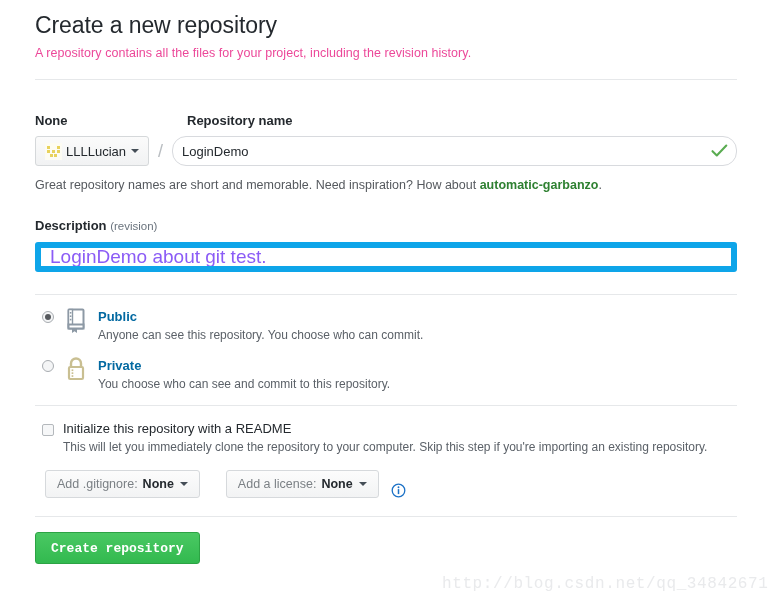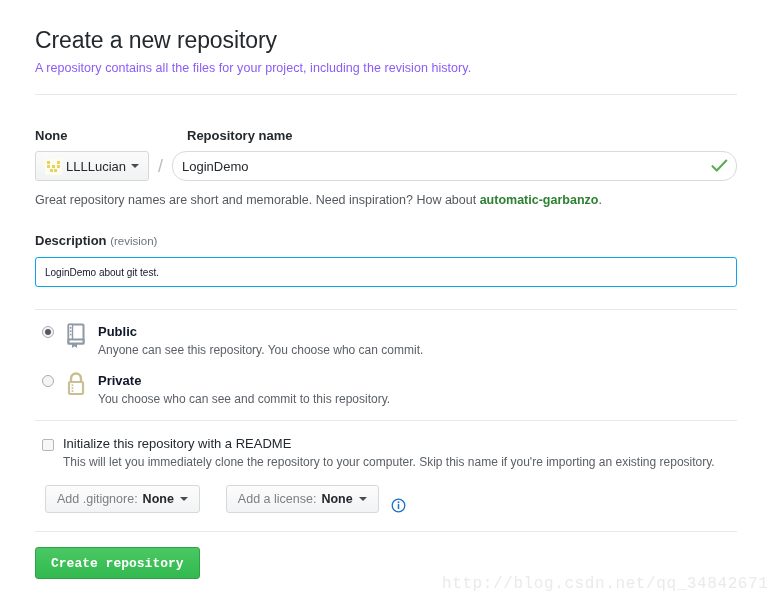--- a/index.html
+++ b/index.html
@@ -12,36 +12,36 @@
     width: 771px;
     height: 607px;
     position: relative;
     font-family: "Liberation Sans", sans-serif;
     color: #24292e;
     overflow: hidden;
   }
   .page {
     position: absolute;
     left: 35px;
-    top: 15px;
+    top: 0;
     width: 702px;
   }
 
   
   .page-title {
     font-size: 23px;
     font-weight: normal;
     color: #24292e;
     margin: 0;
     padding-top: 12px;
     letter-spacing: -0.1px;
   }
   .page-subtitle {
     font-size: 12.5px;
-    color: #8b5cf6;
+    color: #ec4899;
     margin: 7px 0 0 0;
     letter-spacing: 0.05px;
   }
 
   .rule {
     border: 0;
     border-top: 1px solid #e6e8ea;
     margin: 0;
     height: 0;
   }
@@ -134,25 +134,25 @@
 
   
   .desc-block { margin-top: 26px; }
   .desc-input {
     display: block;
     width: 100%;
     height: 30px;
     box-sizing: border-box;
     margin-top: 9px;
     padding: 0 9px;
-    border: 1px solid #0ea5e9;
+    border: 6px solid #0ea5e9;
     border-radius: 3px;
-    font-size: 10px;
+    font-size: 19px;
     font-family: "Liberation Sans", sans-serif;
-    color: #0f172a;
+    color: #8b5cf6;
     background: #fff;
     outline: none;
   }
 
   .rule-desc { margin-top: 22px; }
 
   
   .vis-list { margin-top: 12px; }
   .vis-row {
     display: flex;
@@ -182,21 +182,21 @@
     width: 26px;
     flex: none;
     margin-right: 8px;
     line-height: 0;
     padding-top: 1px;
   }
   .vis-text { flex: 1; }
   .vis-title {
     font-size: 13px;
     font-weight: bold;
-    color: #0f172a;
+    color: #0369a1;
     line-height: 16px;
     margin-top: 8px;
   }
   .vis-desc {
     font-size: 12px;
     color: #5b6168;
     margin-top: 3px;
   }
 
   .rule-vis { margin-top: 10px; }
@@ -390,21 +390,21 @@
 
   </div>
 
   <hr class="rule rule-vis">
 
   <div class="readme-block">
     <div class="readme-row">
       <span class="cbox"></span>
       <span class="readme-title">Initialize this repository with a README</span>
     </div>
-    <div class="readme-desc">This will let you immediately clone the repository to your computer. Skip this name if you're importing an existing repository.</div>
+    <div class="readme-desc">This will let you immediately clone the repository to your computer. Skip this step if you're importing an existing repository.</div>
 
     <div class="dd-row">
       <button class="dd-btn">
         <span>Add .gitignore:</span>
         <b>None</b>
         <span class="caret"></span>
       </button>
 
       <span class="dd-gap"></span>
 

